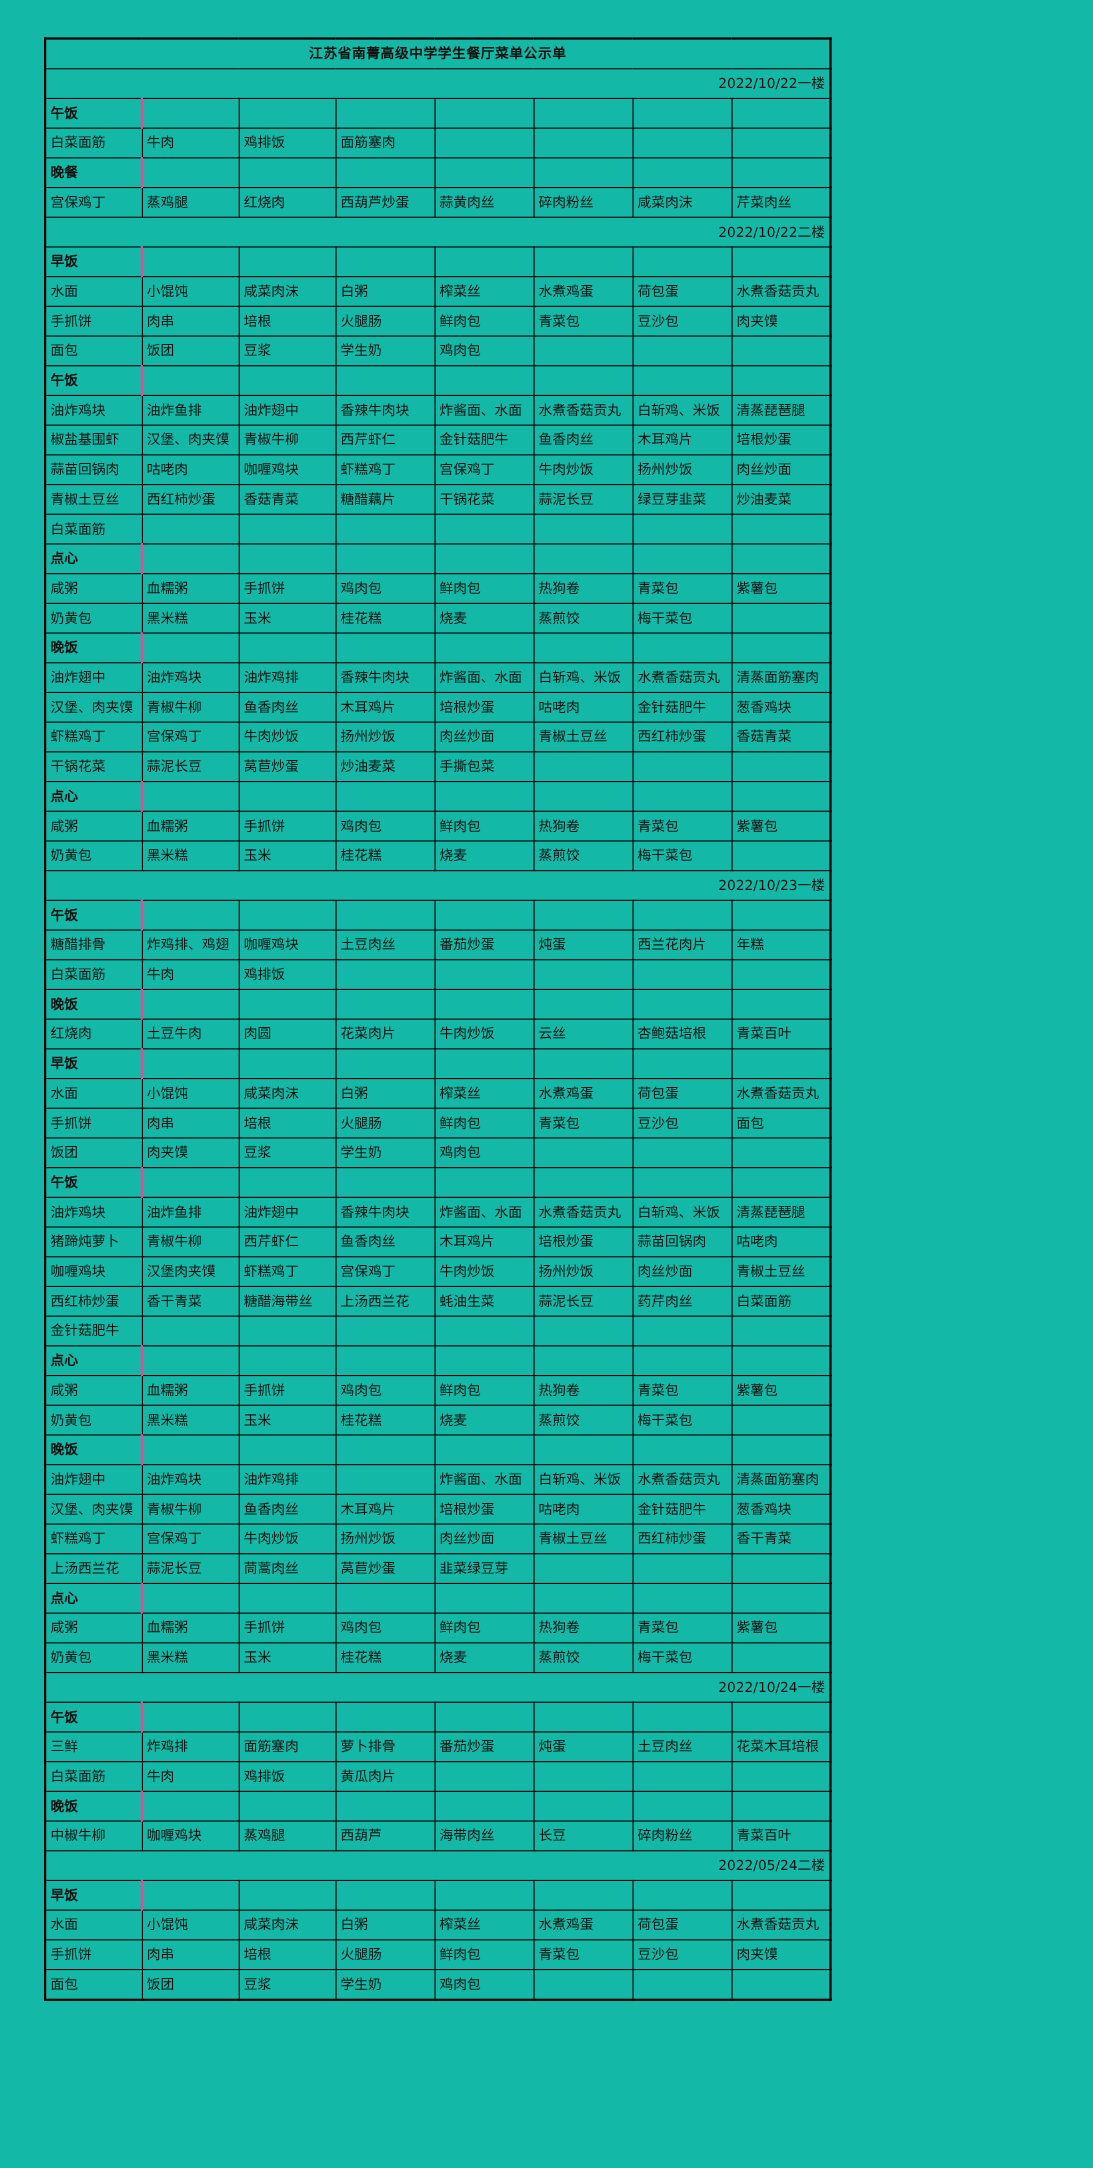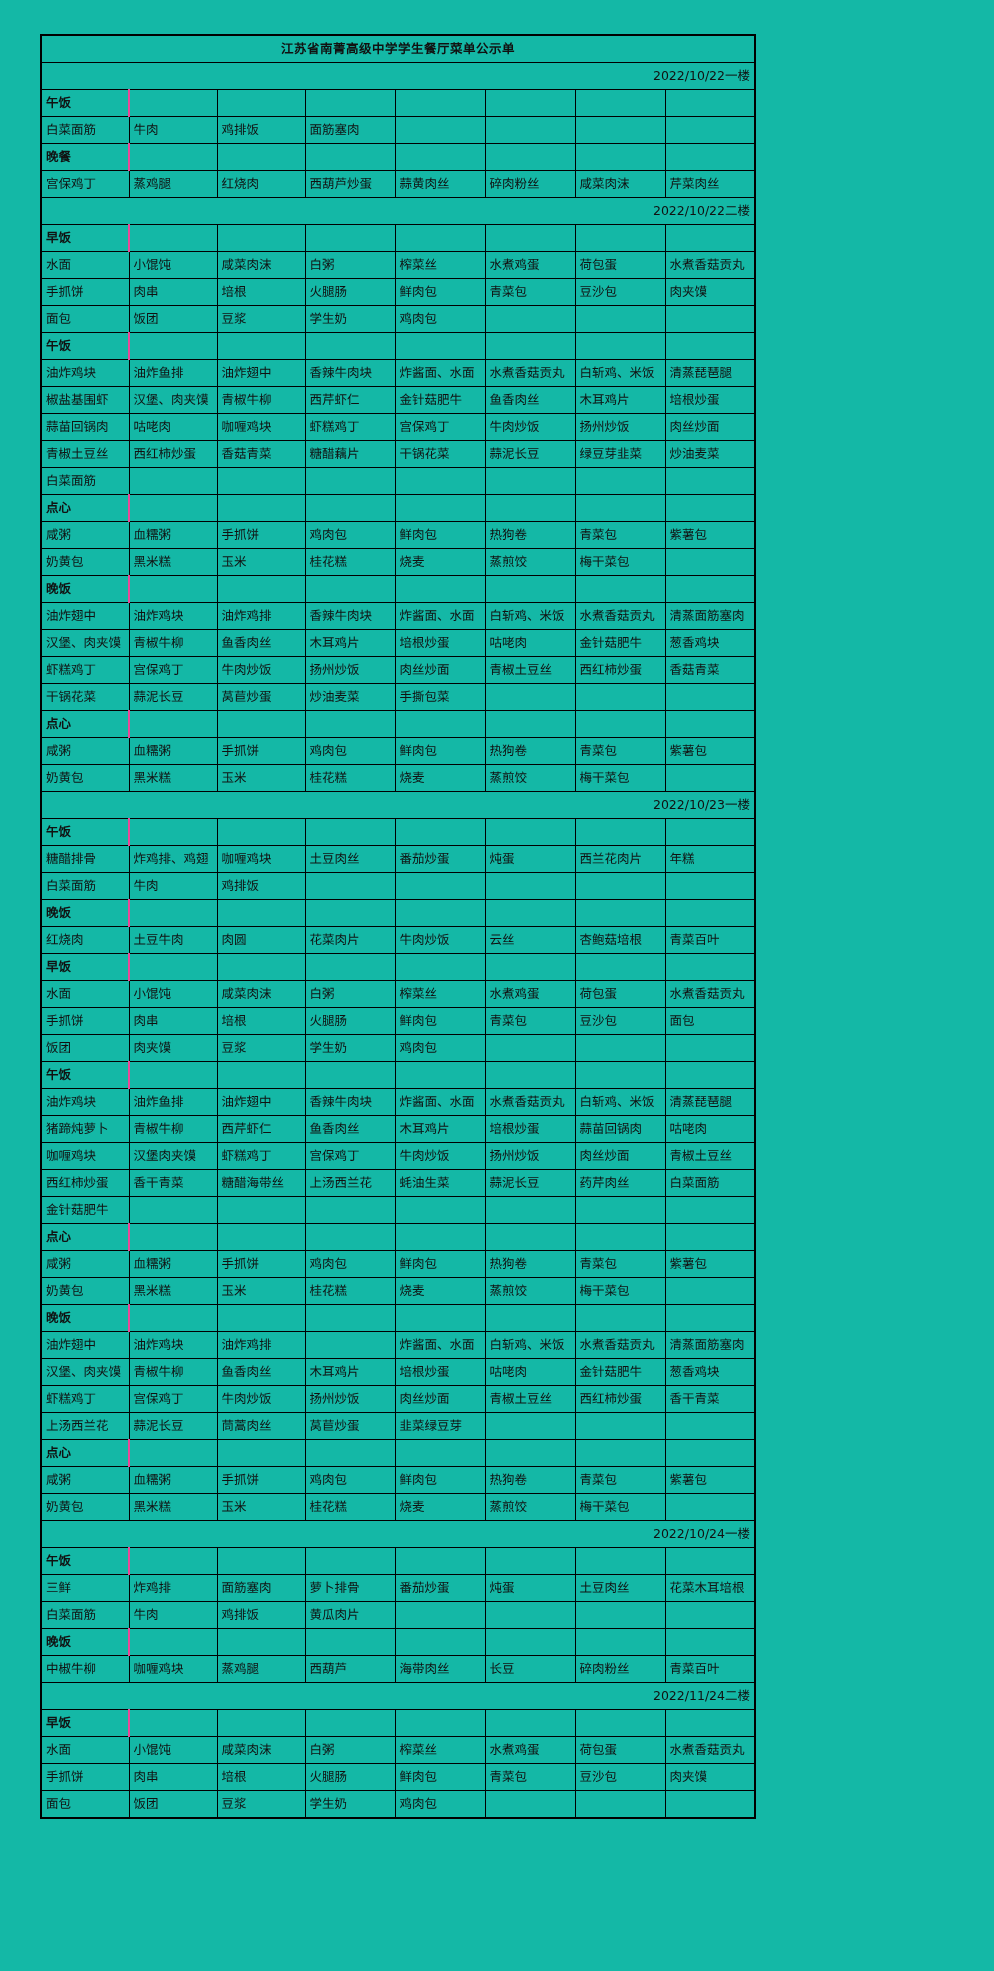--- a/index.html
+++ b/index.html
@@ -659,21 +659,21 @@
           <td>中椒牛柳</td>
           <td>咖喱鸡块</td>
           <td>蒸鸡腿</td>
           <td>西葫芦</td>
           <td>海带肉丝</td>
           <td>长豆</td>
           <td>碎肉粉丝</td>
           <td>青菜百叶</td>
         </tr>
         <tr>
-          <td class="date-cell" colspan="8">2022/11/24二楼</td>
+          <td class="date-cell" colspan="8">2022/05/24二楼</td>
         </tr>
         <tr class="meal-row">
           <td class="meal-cell">早饭</td>
           <td></td>
           <td></td>
           <td></td>
           <td></td>
           <td></td>
           <td></td>
           <td></td>

